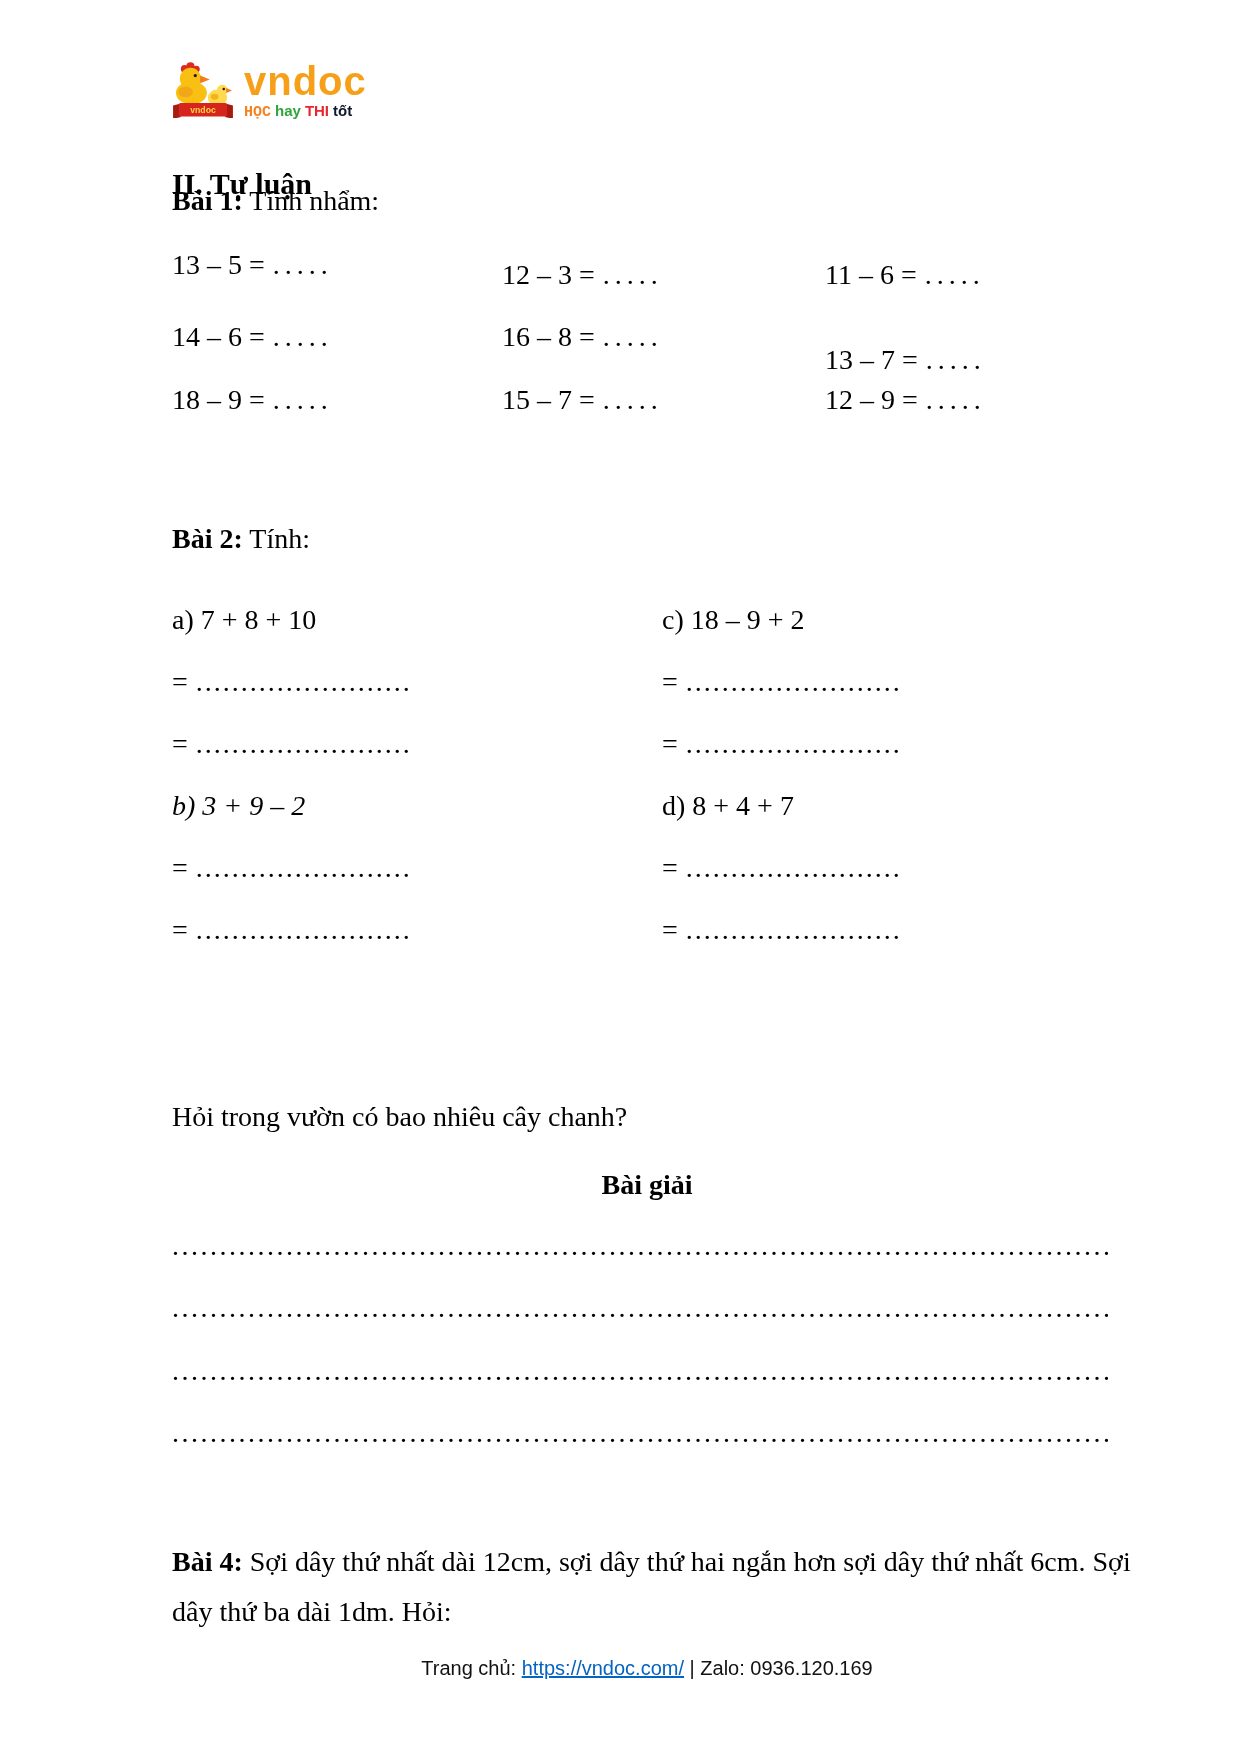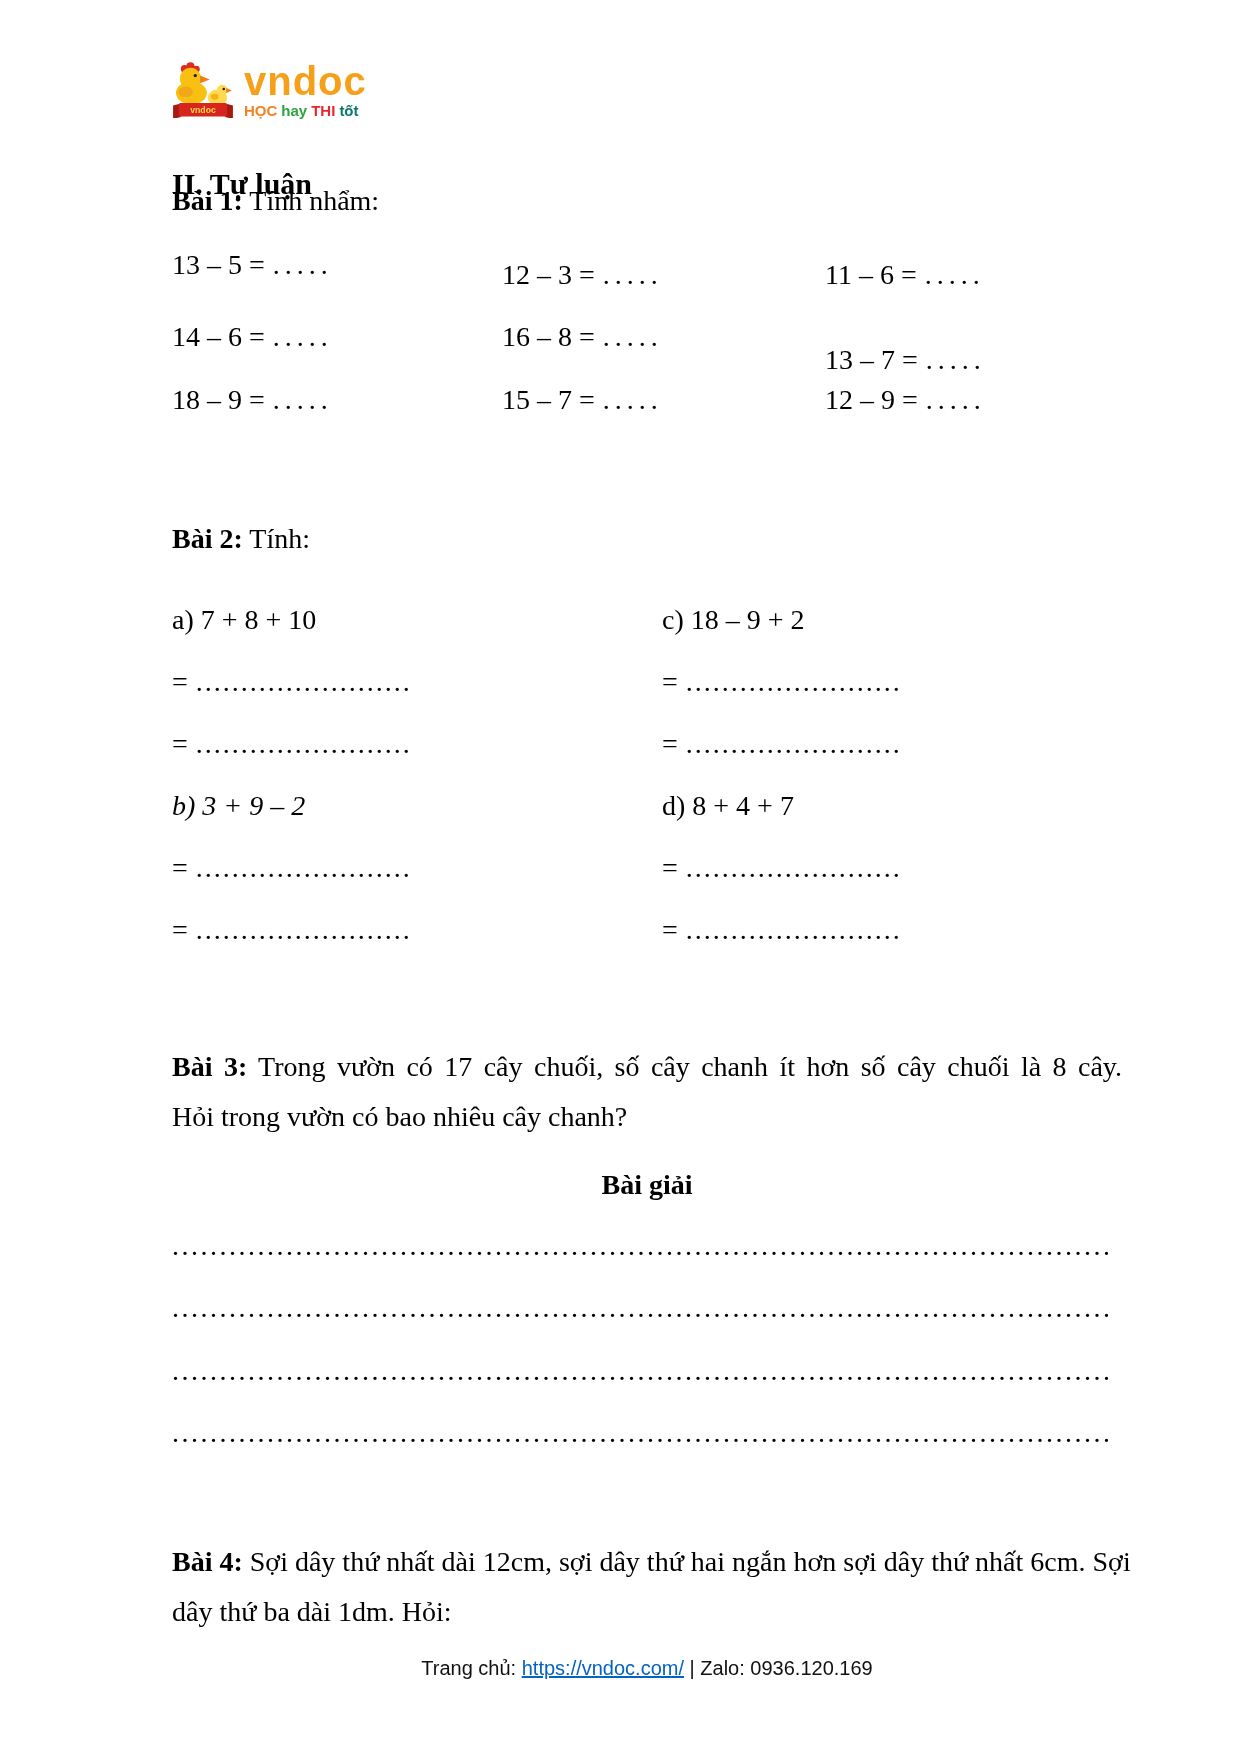--- a/index.html
+++ b/index.html
@@ -50,21 +50,21 @@
       <circle cx="53.5" cy="28" r="1.3" fill="#1a1a1a"></circle>
       <ellipse cx="44" cy="36" rx="4" ry="3" fill="#F2B31B"></ellipse>
       <polygon points="1,45 9,43 9,57 1,59" fill="#A81A10"></polygon>
       <polygon points="63,45 55,43 55,57 63,59" fill="#A81A10"></polygon>
       <rect x="7" y="42.5" width="50" height="14" rx="2" fill="#D6251C"></rect>
       <text x="32" y="53" font-size="9" font-weight="bold" fill="#FFD34D" text-anchor="middle" font-family="Liberation Sans, sans-serif">vndoc</text>
     </svg>
     <div>
       <div class="logo-wordmark" style="color:#F6A01A;">vndoc</div>
       <div class="logo-tagline">
-        <span style="color:#F58220;">HỌC</span><span style="color:#2FA43C;">hay</span><span style="color:#E8262D;">THI</span><span style="color:#0f766e;margin-right:0;">tốt</span>
+        <span style="color:#F58220;font-family:Liberation Mono, monospace;">HỌC</span><span style="color:#2FA43C;">hay</span><span style="color:#E8262D;">THI</span><span style="color:#0f172a;margin-right:0;">tốt</span>
       </div>
     </div>
   </div>
 
   <div class="abs h-sec" style="left:172px;top:120px;">II. Tự luận</div>
 
   <div class="abs row" style="left:172px;top:184px;">
     <b>Bài 1:</b><span> Tính nhẩm:</span>
   </div>
 
@@ -91,23 +91,20 @@
   <div class="abs row" style="left:172px;top:851px;"><span>=</span><span class="dots24">........................</span></div>
   <div class="abs row" style="left:172px;top:913px;"><span>=</span><span class="dots24">........................</span></div>
 
   <div class="abs row" style="left:662px;top:603px;">c) 18 – 9 + 2</div>
   <div class="abs row" style="left:662px;top:665px;"><span>=</span><span class="dots24">........................</span></div>
   <div class="abs row" style="left:662px;top:727px;"><span>=</span><span class="dots24">........................</span></div>
   <div class="abs row" style="left:662px;top:789px;">d) 8 + 4 + 7</div>
   <div class="abs row" style="left:662px;top:851px;"><span>=</span><span class="dots24">........................</span></div>
   <div class="abs row" style="left:662px;top:913px;"><span>=</span><span class="dots24">........................</span></div>
 
-  <div class="abs para just" style="left:172px;top:1042px;white-space:nowrap;">
-    <b>Bài 3:</b><span> Trong vườn có 17 cây chuối, số cây chanh ít hơn số cây chuối là 8 cây.</span>
-  </div>
   <div class="abs para center b" style="left:172px;top:1160px;">Bài giải</div>
 
   <div class="abs para" style="left:172px;top:1092px;">Hỏi trong vườn có bao nhiêu cây chanh?</div>
 
   <div class="abs dotline" style="left:172px;top:1229px;">..............................................................................................................</div>
   <div class="abs dotline" style="left:172px;top:1291px;">..............................................................................................................</div>
   <div class="abs dotline" style="left:172px;top:1354px;">..............................................................................................................</div>
   <div class="abs dotline" style="left:172px;top:1416px;">..............................................................................................................</div>
 
   <div class="abs para just" style="left:172px;top:1537px;white-space:nowrap;">

